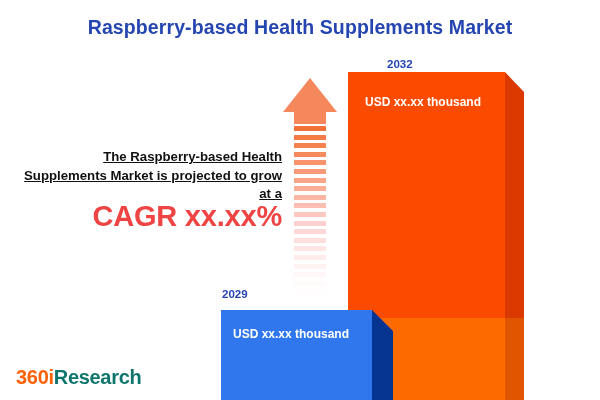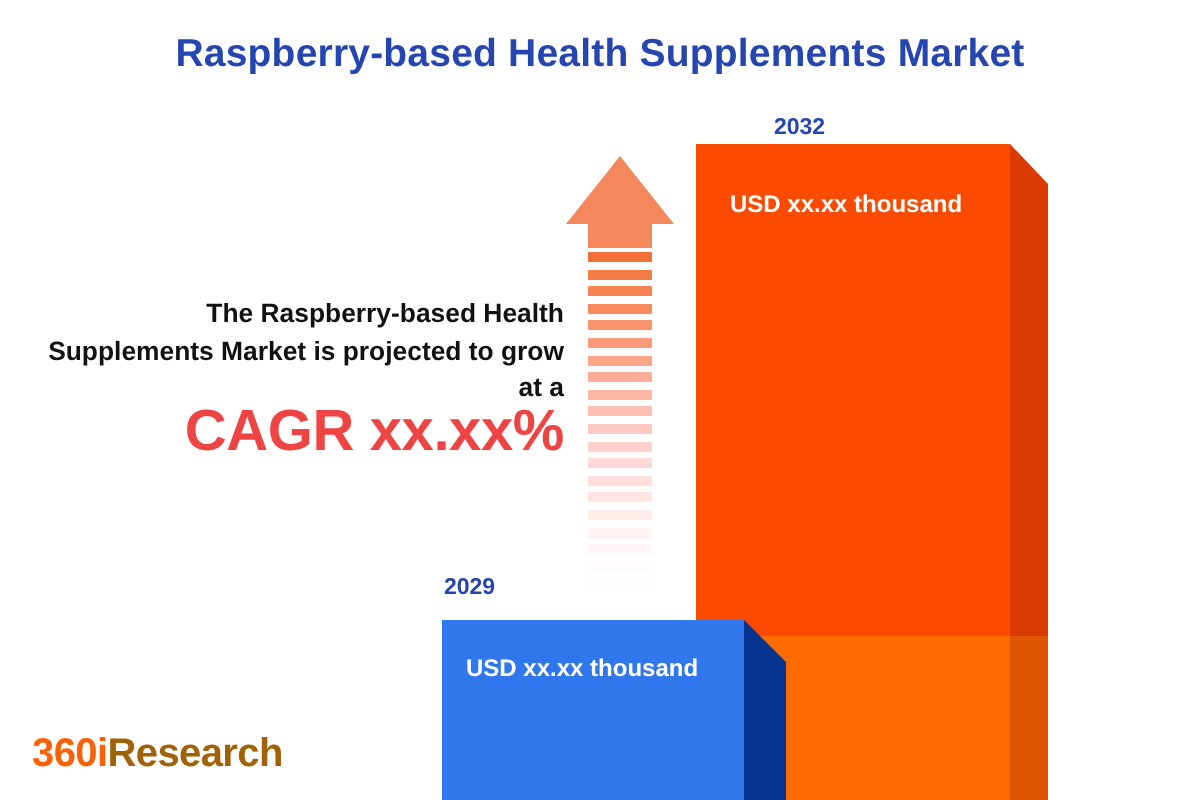--- a/index.html
+++ b/index.html
@@ -39,20 +39,21 @@
   .statement {
     position: absolute;
     left: 24px;
     top: 148px;
     width: 258px;
     text-align: right;
     font-size: 13.2px;
     font-weight: bold;
     line-height: 1.42;
     color: #111111;
+    text-decoration: underline;
   }
   .cagr {
     position: absolute;
     left: 24px;
     top: 200px;
     width: 258px;
     text-align: right;
     font-size: 29px;
     font-weight: bold;
     color: #ef4444;
@@ -64,21 +65,21 @@
   .logo {
     position: absolute;
     left: 16px;
     top: 366px;
     font-size: 20px;
     font-weight: bold;
     letter-spacing: -0.3px;
     white-space: nowrap;
   }
   .logo .logo-a { color: #fb6107; margin-top: 16px; }
-  .logo .logo-b { color: #a16207; }
+  .logo .logo-b { color: #0f766e; }
 
   
   .arrow {
     position: absolute;
     left: 283px;
     top: 78px;
     width: 54px;
     height: 215px;
   }
   .arrow-head {

